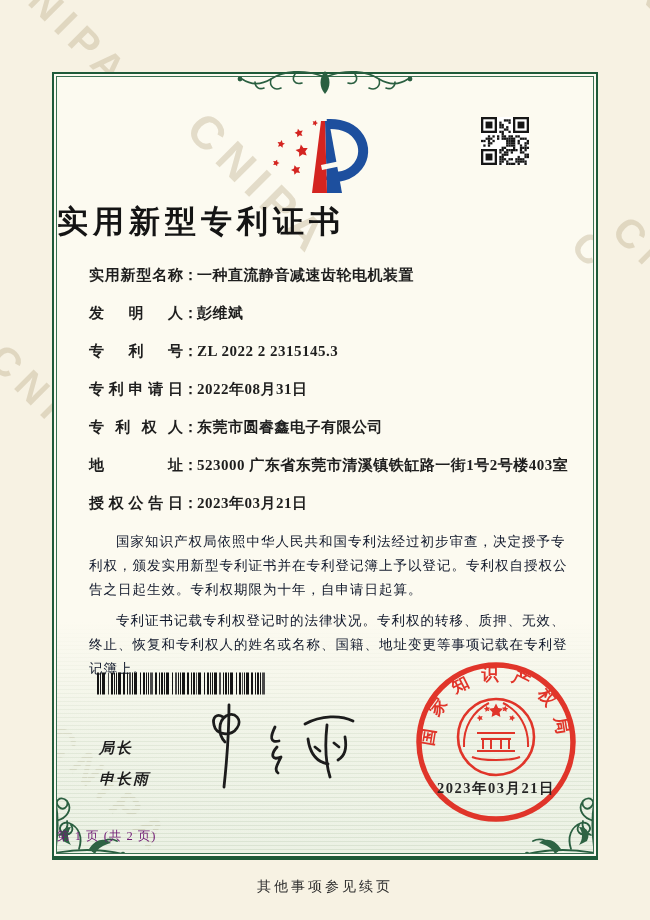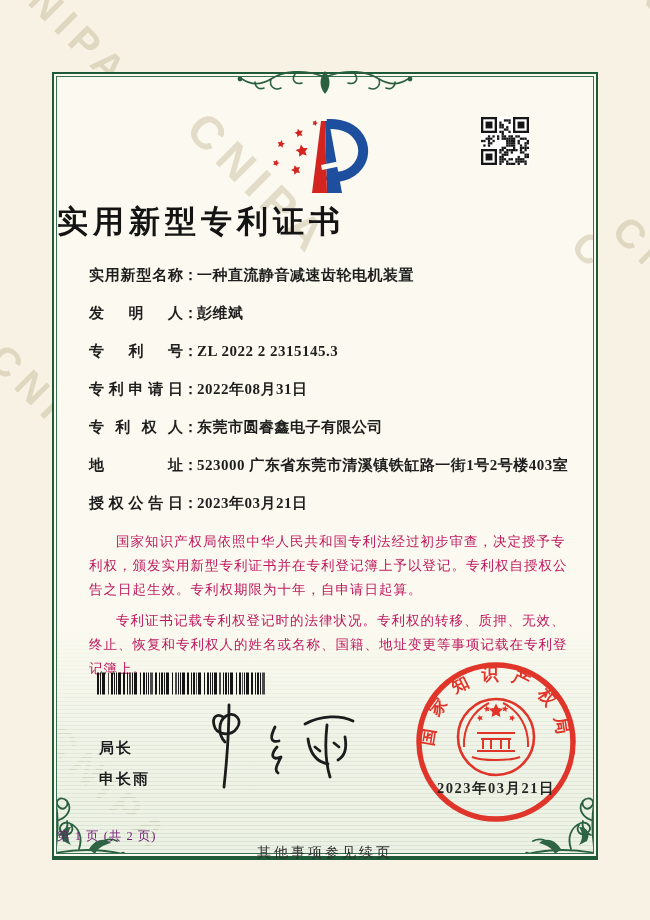--- a/index.html
+++ b/index.html
@@ -36,28 +36,28 @@
     position:absolute;left:0;right:0;top:124px;
     font-size:31px;font-weight:700;letter-spacing:5px;color:#141414;
   }
   .fields{position:absolute;left:32px;top:186px;right:14px;font-size:15px;font-weight:600;}
   .frow{line-height:25px;margin-bottom:13px;white-space:nowrap;}
   .f-label{display:inline-block;width:94px;text-align:justify;text-align-last:justify;vertical-align:top;}
   .f-colon{display:inline-block;width:14px;}
   .f-value{letter-spacing:.5px;}
   .frow.two{display:flex;}
   .frow.two .pair1{width:242px;flex:0 0 242px;}
-  .paras{position:absolute;left:32px;top:453px;right:24px;font-size:13.5px;line-height:24px;color:#be185d;font-weight:500;}
+  .paras{position:absolute;left:32px;top:453px;right:24px;font-size:13.5px;line-height:24px;color:#0f172a;font-weight:500;}
   .paras p{margin:0 0 7px 0;text-indent:2em;letter-spacing:1px;}
   .barcode{position:absolute;left:40px;top:595px;}
-  .director{position:absolute;left:42px;top:656px;font-size:15px;font-weight:700;letter-spacing:2px;line-height:31px;}
+  .director{position:absolute;left:42px;top:656px;font-size:15px;font-weight:700;letter-spacing:2px;line-height:31px;font-style:italic;}
   .sig{position:absolute;left:132px;top:620px;}
   .seal{position:absolute;left:352px;top:578px;}
   .page-info{position:absolute;left:0;right:0;bottom:8px;text-align:left;font-size:12.5px;letter-spacing:1px;color:#701a75;}
-  .cont-note{position:absolute;left:0;right:0;top:844px;text-align:center;font-size:14px;letter-spacing:3px;color:#2e2e2e;}
+  .cont-note{position:absolute;left:0;right:0;top:878px;text-align:center;font-size:14px;letter-spacing:3px;color:#2e2e2e;}
   .garland{position:absolute;left:50%;top:70px;transform:translateX(-50%);}
   .flourish{position:absolute;bottom:-4px;}
   .flourish.fl-left{left:-8px;}
   .flourish.fl-right{right:-8px;transform:scaleX(-1);}
 </style>
 </head>
 <body>
 
 <div class="wm" style="left:-14px;top:2px;">CNIPA</div>
 <div class="wm" style="left:592px;top:-10px;">CNIPA</div>

